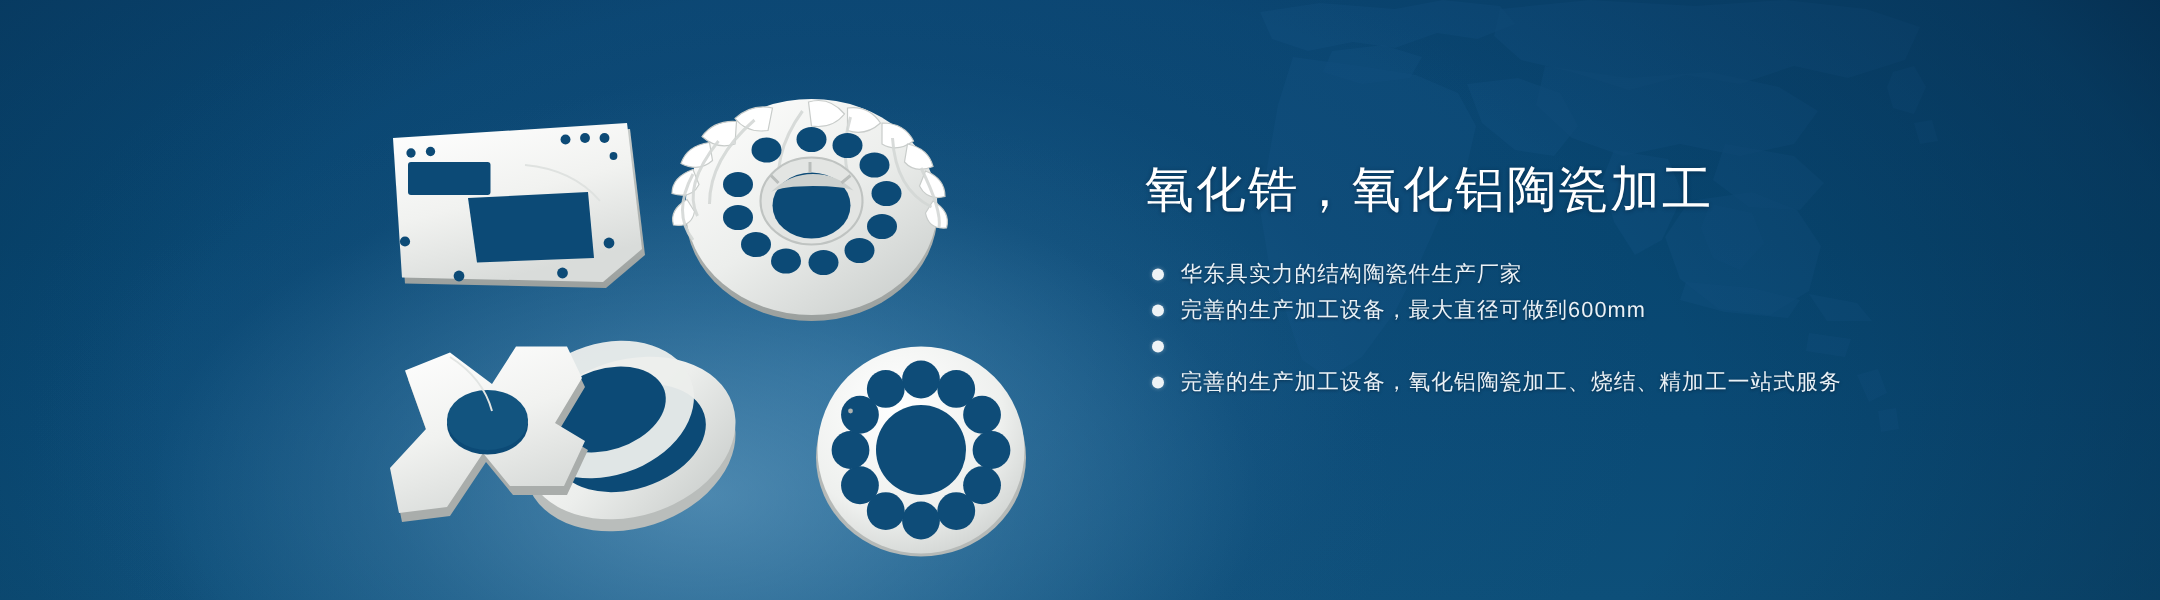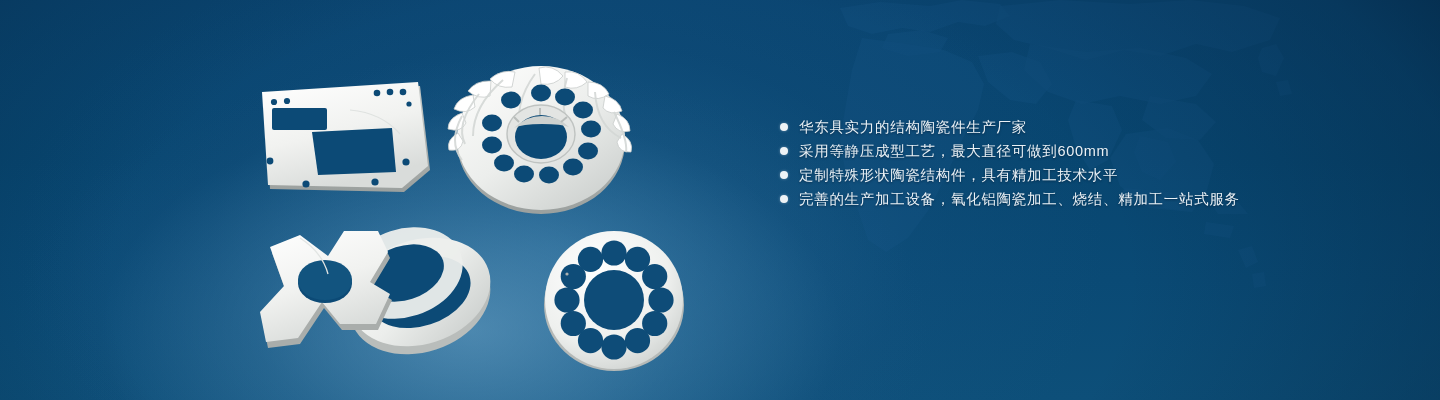--- a/index.html
+++ b/index.html
@@ -41,21 +41,21 @@
   .headline{
     color:#ffffff;
     font-size:33px;
     line-height:44px;
     letter-spacing:1.5px;
     font-weight:400;
     margin:0 0 24px 0;
     white-space:nowrap;
     text-shadow:0 1px 3px rgba(0,20,40,.45);
   }
-  .bullets{list-style:none;margin:12px;padding:0;}
+  .bullets{list-style:none;margin:0;padding:0;}
   .bullet{
     display:flex;align-items:center;
     height:22px;margin-bottom:0;
     padding-bottom:1px;
   }
   .bullet + .bullet{margin-top:1px;}
   .dot{
     flex:0 0 auto;
     width:8px;height:8px;border-radius:50%;
     background:#eef3f6;
@@ -241,33 +241,33 @@
           <circle cx="-47" cy="0" r="12.6"></circle>
           <circle cx="-40.7" cy="-23.5" r="12.6"></circle>
           <circle cx="-23.5" cy="-40.7" r="12.6"></circle>
         </g>
         <circle cx="-47" cy="-26" r="1.6" fill="#aeb2b0"></circle>
       </g>
     </svg>
   </div>
 
   <div class="copy">
+    <h1 class="headline">氧化锆，氧化铝陶瓷加工</h1>
 
     <ul class="bullets">
       <li class="bullet">
         <span class="dot"></span>
         <span class="btext">华东具实力的结构陶瓷件生产厂家</span>
       </li>
       <li class="bullet">
         <span class="dot"></span>
-        <span class="btext">采用等静压成型工艺，最大直径可做到600mm</span>
-      </li>
-      <li class="bullet">
-        <span class="dot"></span>
-        <span class="btext">定制特殊形状陶瓷结构件，具有精加工技术水平</span>
+        <span class="btext">完善的生产加工设备，最大直径可做到600mm</span>
+      </li>
+      <li class="bullet">
+        <span class="dot"></span>
       </li>
       <li class="bullet">
         <span class="dot"></span>
         <span class="btext">完善的生产加工设备，氧化铝陶瓷加工、烧结、精加工一站式服务</span>
       </li>
     </ul>
   </div>
 
 </div>
 

